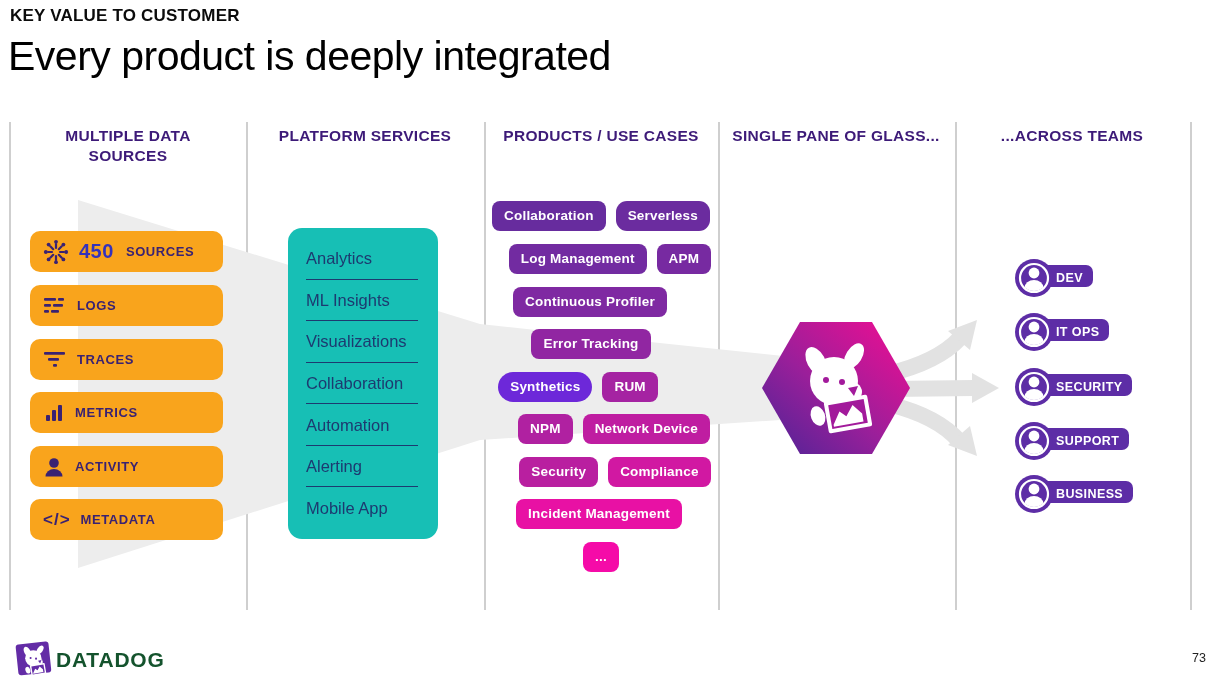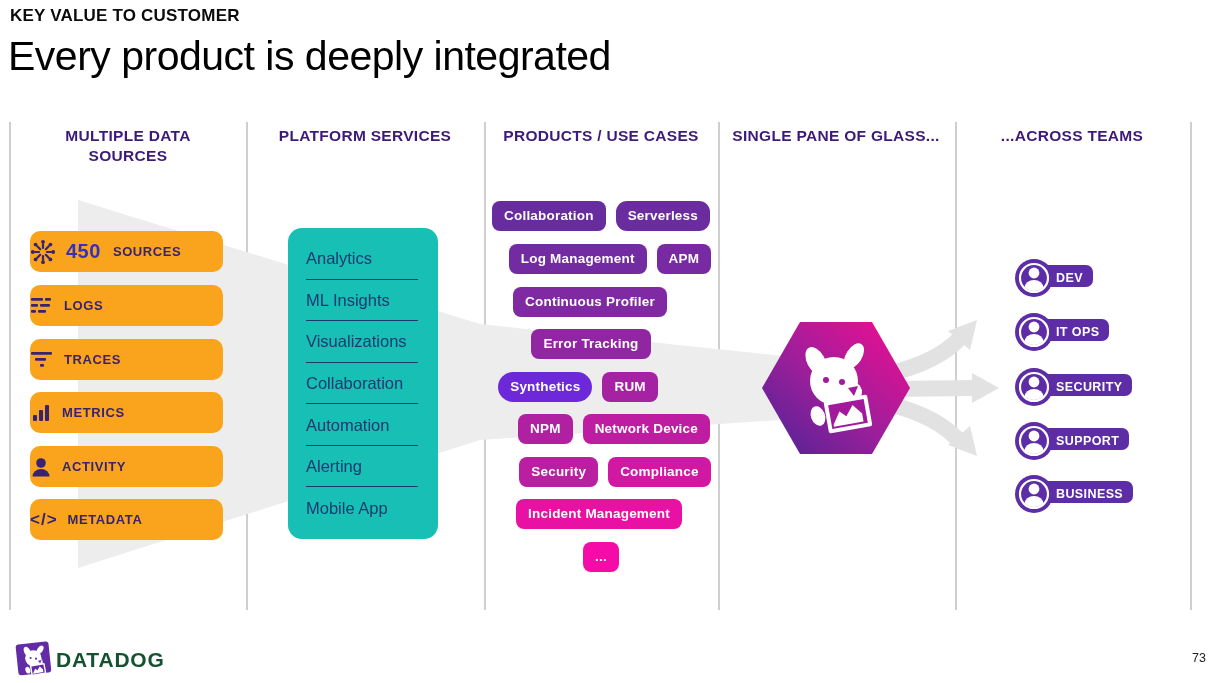--- a/index.html
+++ b/index.html
@@ -8,21 +8,21 @@
   
   .kicker{position:absolute;left:10px;top:6px;font-size:17px;font-weight:800;color:#0b0b0b;letter-spacing:.2px;}
   .title{position:absolute;left:8px;top:33px;font-size:41px;font-weight:400;color:#000;letter-spacing:-.5px;}
   
   .divider{position:absolute;top:122px;height:488px;width:2px;background:#cfcfcf;z-index:1;}
   .bgsvg{position:absolute;left:0;top:0;z-index:2;}
   .col-head{position:absolute;top:126px;text-align:center;font-size:15.5px;font-weight:800;
             color:#3d1a78;letter-spacing:.3px;line-height:1.3;z-index:3;}
   
   .src-pill{position:absolute;left:30px;width:193px;height:41px;background:#F9A41C;border-radius:10px;
-            display:flex;align-items:center;box-sizing:border-box;gap:10px;z-index:3;}
+            display:flex;align-items:center;padding-left:13px;box-sizing:border-box;gap:10px;z-index:3;}
   .src-label{font-size:13px;font-weight:800;color:#3A2272;letter-spacing:.6px;}
   .src-count{font-size:20px;font-weight:800;color:#3432BC;letter-spacing:.5px;margin-right:2px;}
   .code-glyph{font-size:17px;font-weight:800;color:#3A2272;letter-spacing:1px;}
   
   .platform-box{position:absolute;left:288px;top:228px;width:150px;height:311px;background:#17BFB5;
                 border-radius:14px;display:flex;flex-direction:column;box-sizing:border-box;
                 padding:10px 0 10px 18px;z-index:3;}
   .svc{flex:1;display:flex;align-items:center;position:relative;}
   .svc span{font-size:16.5px;color:#1D3A70;}
   .svc:not(:last-child)::after{content:"";position:absolute;left:0;bottom:0;width:112px;border-bottom:1.4px solid #1d3a70;}

